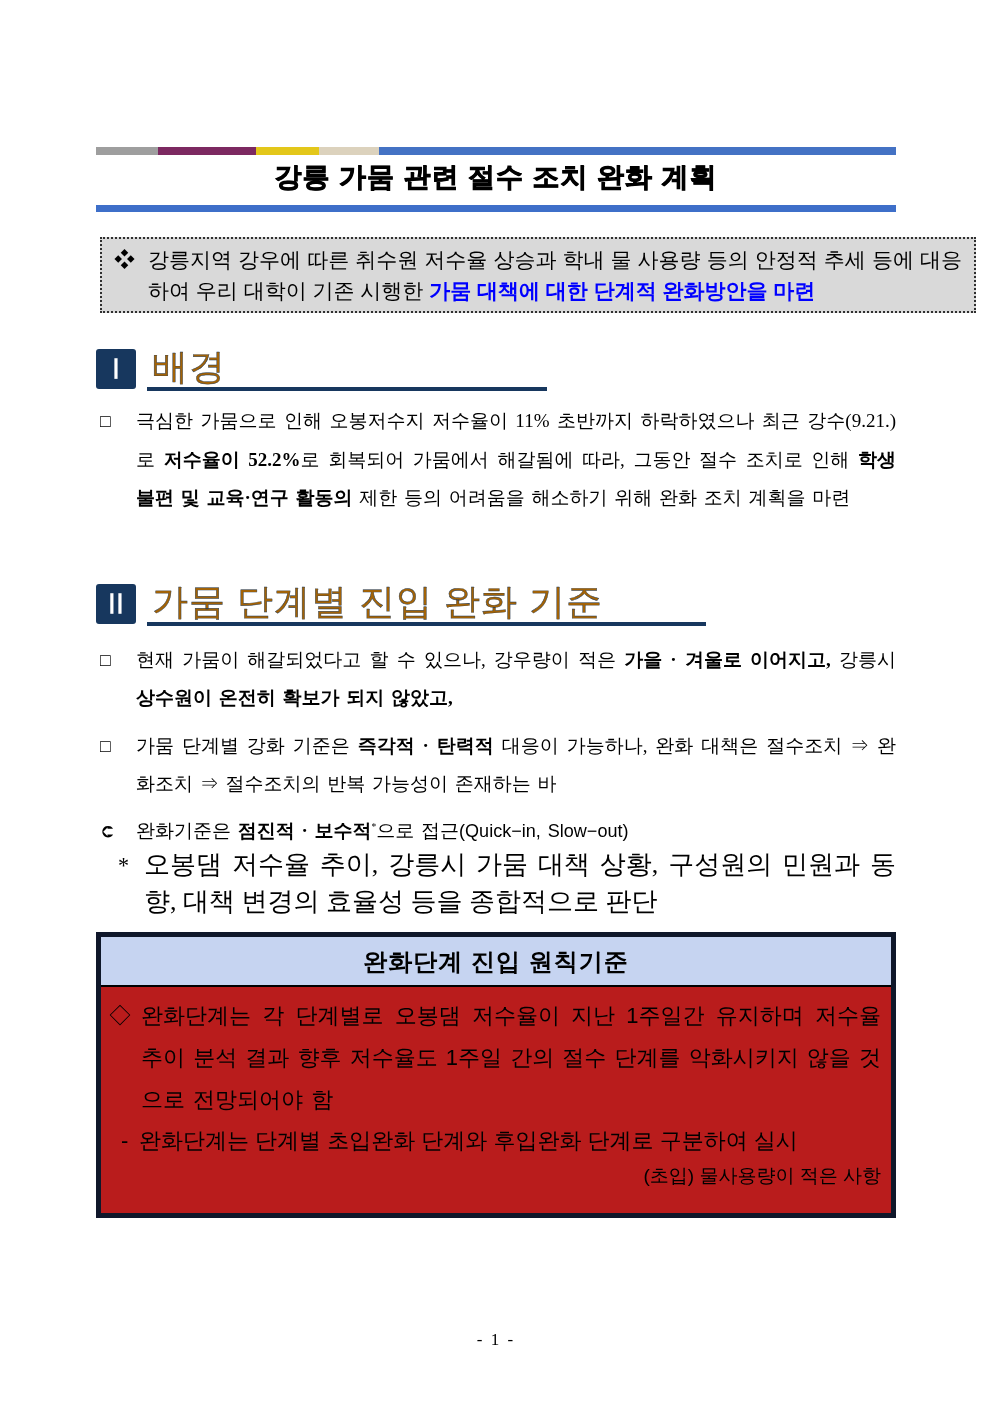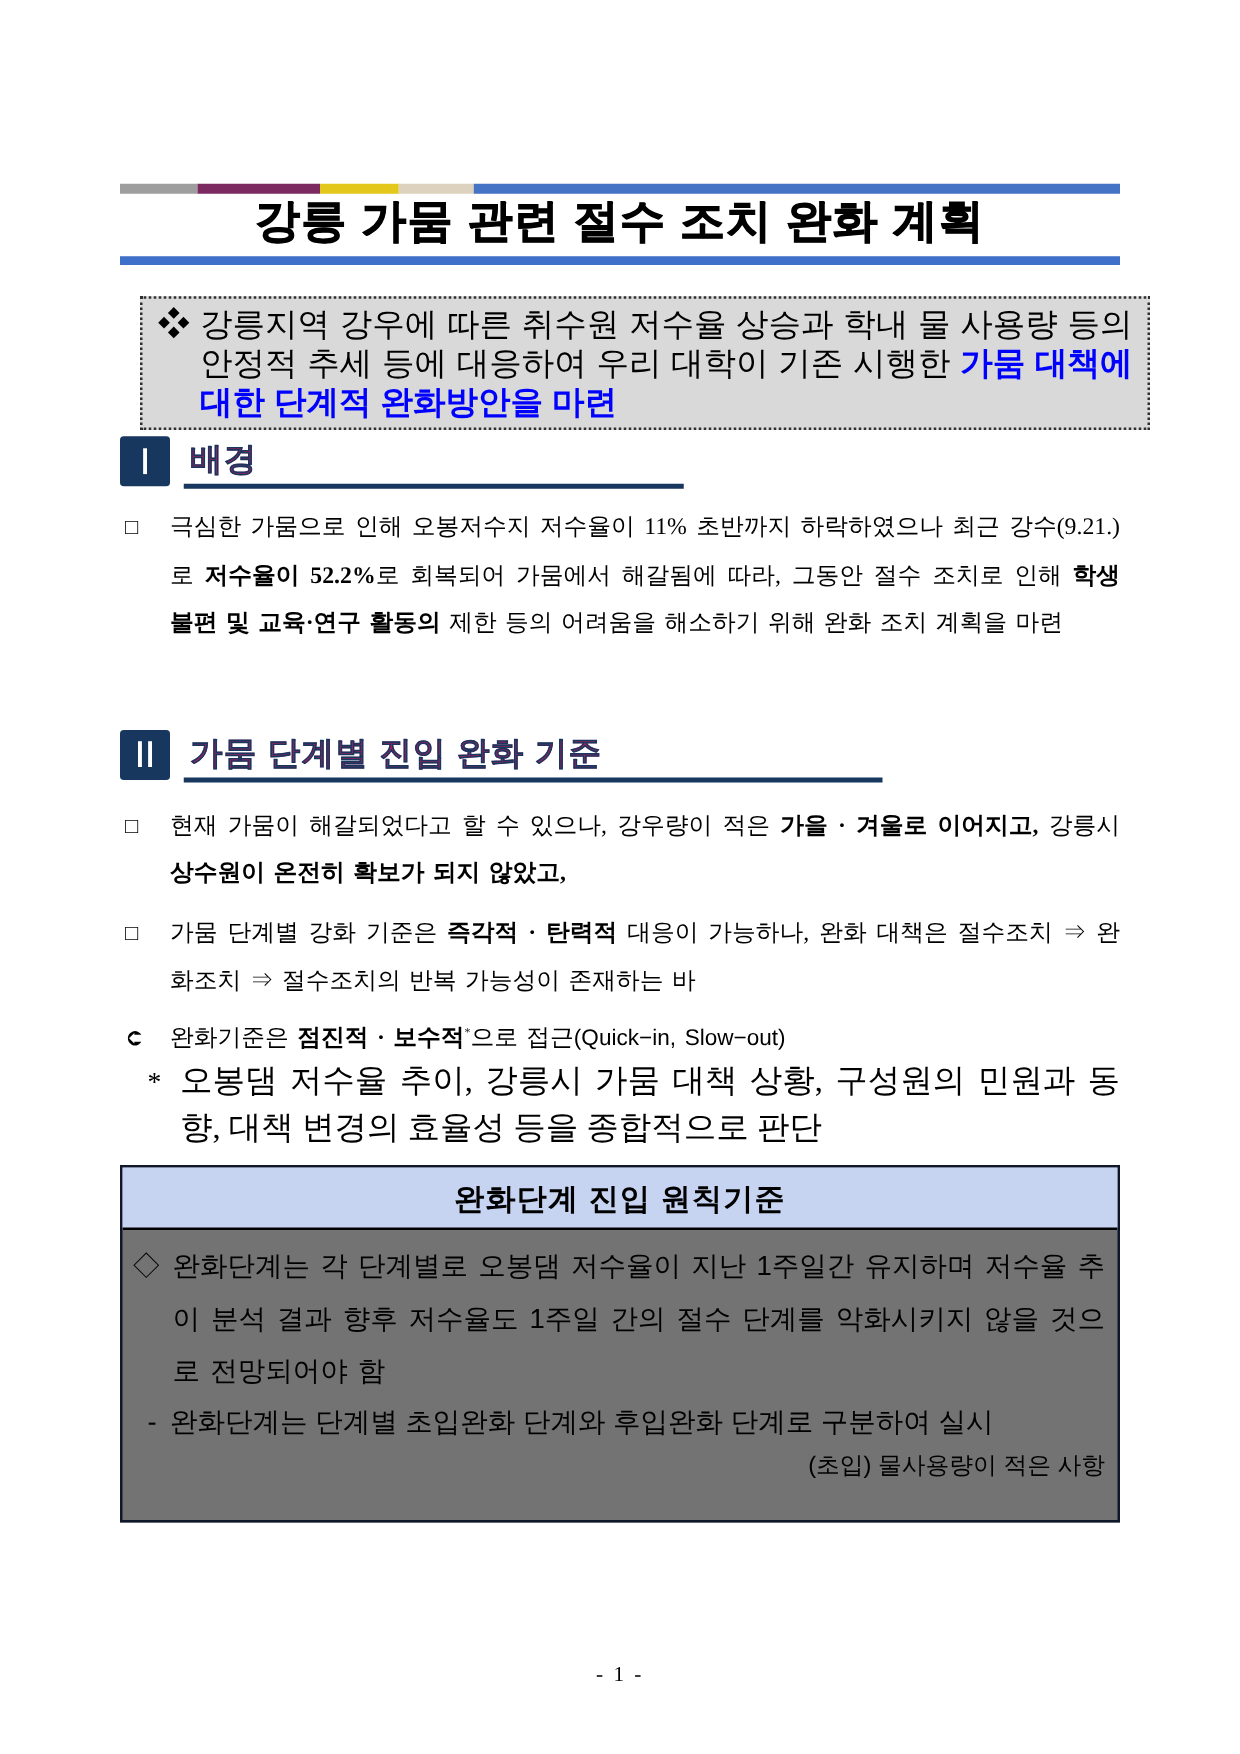--- a/index.html
+++ b/index.html
@@ -11,44 +11,44 @@
   .deco{left:96px;top:147px;width:800px;height:8px;display:flex;}
   .deco span{height:100%;display:block;}
   .d-gray{width:62px;background:#9E9E9E;}
   .d-plum{width:98px;background:#7C2961;}
   .d-gold{width:63px;background:#E3C71A;}
   .d-tan{width:60px;background:#DCD2BD;}
   .d-blue{flex:1;background:#4472C4;}
 
   
   .title{left:96px;top:153px;width:800px;text-align:center;
-         font-family:"Liberation Sans",sans-serif;font-weight:bold;font-size:36px;
+         font-family:"Liberation Sans",sans-serif;font-weight:bold;font-size:27px;
          line-height:48px;letter-spacing:1px;-webkit-text-stroke:0.8px #000;}
   .rule{left:96px;top:205px;width:800px;height:7px;background:#3E6FC9;}
 
   
-  .notice{left:112px;top:237px;width:808px;box-sizing:border-box;background:#D9D9D9;
+  .notice{left:100px;top:237px;width:876px;box-sizing:border-box;background:#D9D9D9;
           border:2px dotted #2f2f2f;padding:5px 12px 5px 12px;
-          font-family:"Liberation Sans",sans-serif;font-size:26px;line-height:31px;
+          font-family:"Liberation Sans",sans-serif;font-size:21px;line-height:31px;
           text-align:justify;}
   .notice .para-in{padding-left:34px;text-indent:-34px;}
   .notice .hang{display:inline-block;width:34px;text-indent:0;}
   .blue{color:#0000FF;font-weight:bold;}
 
   
   .sec{left:96px;display:flex;align-items:stretch;}
   .sec-num{width:40px;height:40px;background:#17375E;color:#fff;border-radius:3px;
            font-family:"Liberation Serif",serif;font-size:27px;font-weight:bold;
            display:flex;align-items:center;justify-content:center;flex:0 0 auto;}
   .sec-body{margin-left:11px;box-sizing:border-box;height:42px;
             border-bottom:4px solid #17375E;padding-left:5px;}
   .sec1 .sec-body{width:400px;}
   .sec2 .sec-body{width:559px;}
-  .sec-title{font-family:"Liberation Sans",sans-serif;font-weight:bold;font-size:26px;
-             color:#be185d;letter-spacing:1px;line-height:36px;-webkit-text-stroke:0.4px #17375E;}
+  .sec-title{font-family:"Liberation Sans",sans-serif;font-weight:normal;font-size:36px;
+             color:#a16207;letter-spacing:1px;line-height:36px;-webkit-text-stroke:0.4px #17375E;}
 
   
   .para{font-size:19px;text-align:justify;box-sizing:border-box;
         padding-left:36px;text-indent:-36px;word-spacing:2px;}
   .para .hang{display:inline-block;width:36px;text-indent:0;}
   .blt{font-size:0.92em;}
   .b{font-weight:bold;}
   .sup{font-size:0.5em;vertical-align:super;}
   .lat{font-family:"Liberation Sans",sans-serif;font-size:0.95em;}
   .flip{display:inline-block;transform:scaleX(-1);}
@@ -56,21 +56,21 @@
   .p-bg  {left:100px;top:402px;width:796px;line-height:38.5px;}
   .p-c1  {left:100px;top:641px;width:796px;line-height:38px;}
   .p-c2  {left:100px;top:727px;width:796px;line-height:38px;}
   .p-ar  {left:100px;top:810px;width:796px;line-height:34px;}
   .p-foot{left:118px;top:847px;width:778px;font-size:26px;line-height:36px;
           text-align:justify;box-sizing:border-box;padding-left:26px;text-indent:-26px;}
   .p-foot .hang{display:inline-block;width:26px;text-indent:0;font-size:0.85em;}
 
   
   .pbox{left:96px;top:932px;width:800px;height:286px;box-sizing:border-box;
-        border:2px solid #0f172a;background:#737373;}
+        border:5px solid #0f172a;background:#b91c1c;}
   .pbox-header{background:#C6D4F1;border-bottom:2px solid #000;text-align:center;
                font-family:"Liberation Sans",sans-serif;font-weight:bold;font-size:24px;
                letter-spacing:1px;padding:9px 0 7px;}
   .pbox-body{padding:8px 10px 0 8px;font-family:"Liberation Sans",sans-serif;}
   .row1{font-size:22px;line-height:42px;text-align:justify;
         padding-left:32px;text-indent:-32px;word-spacing:2px;}
   .row1 .hang{display:inline-block;width:32px;text-indent:0;}
   .row2{font-size:22px;line-height:40px;padding-left:30px;text-indent:-18px;}
   .row2 .hang{display:inline-block;width:18px;text-indent:0;}
   .row3,.row4{font-size:19px;line-height:30px;padding-left:24px;text-align:right;}

